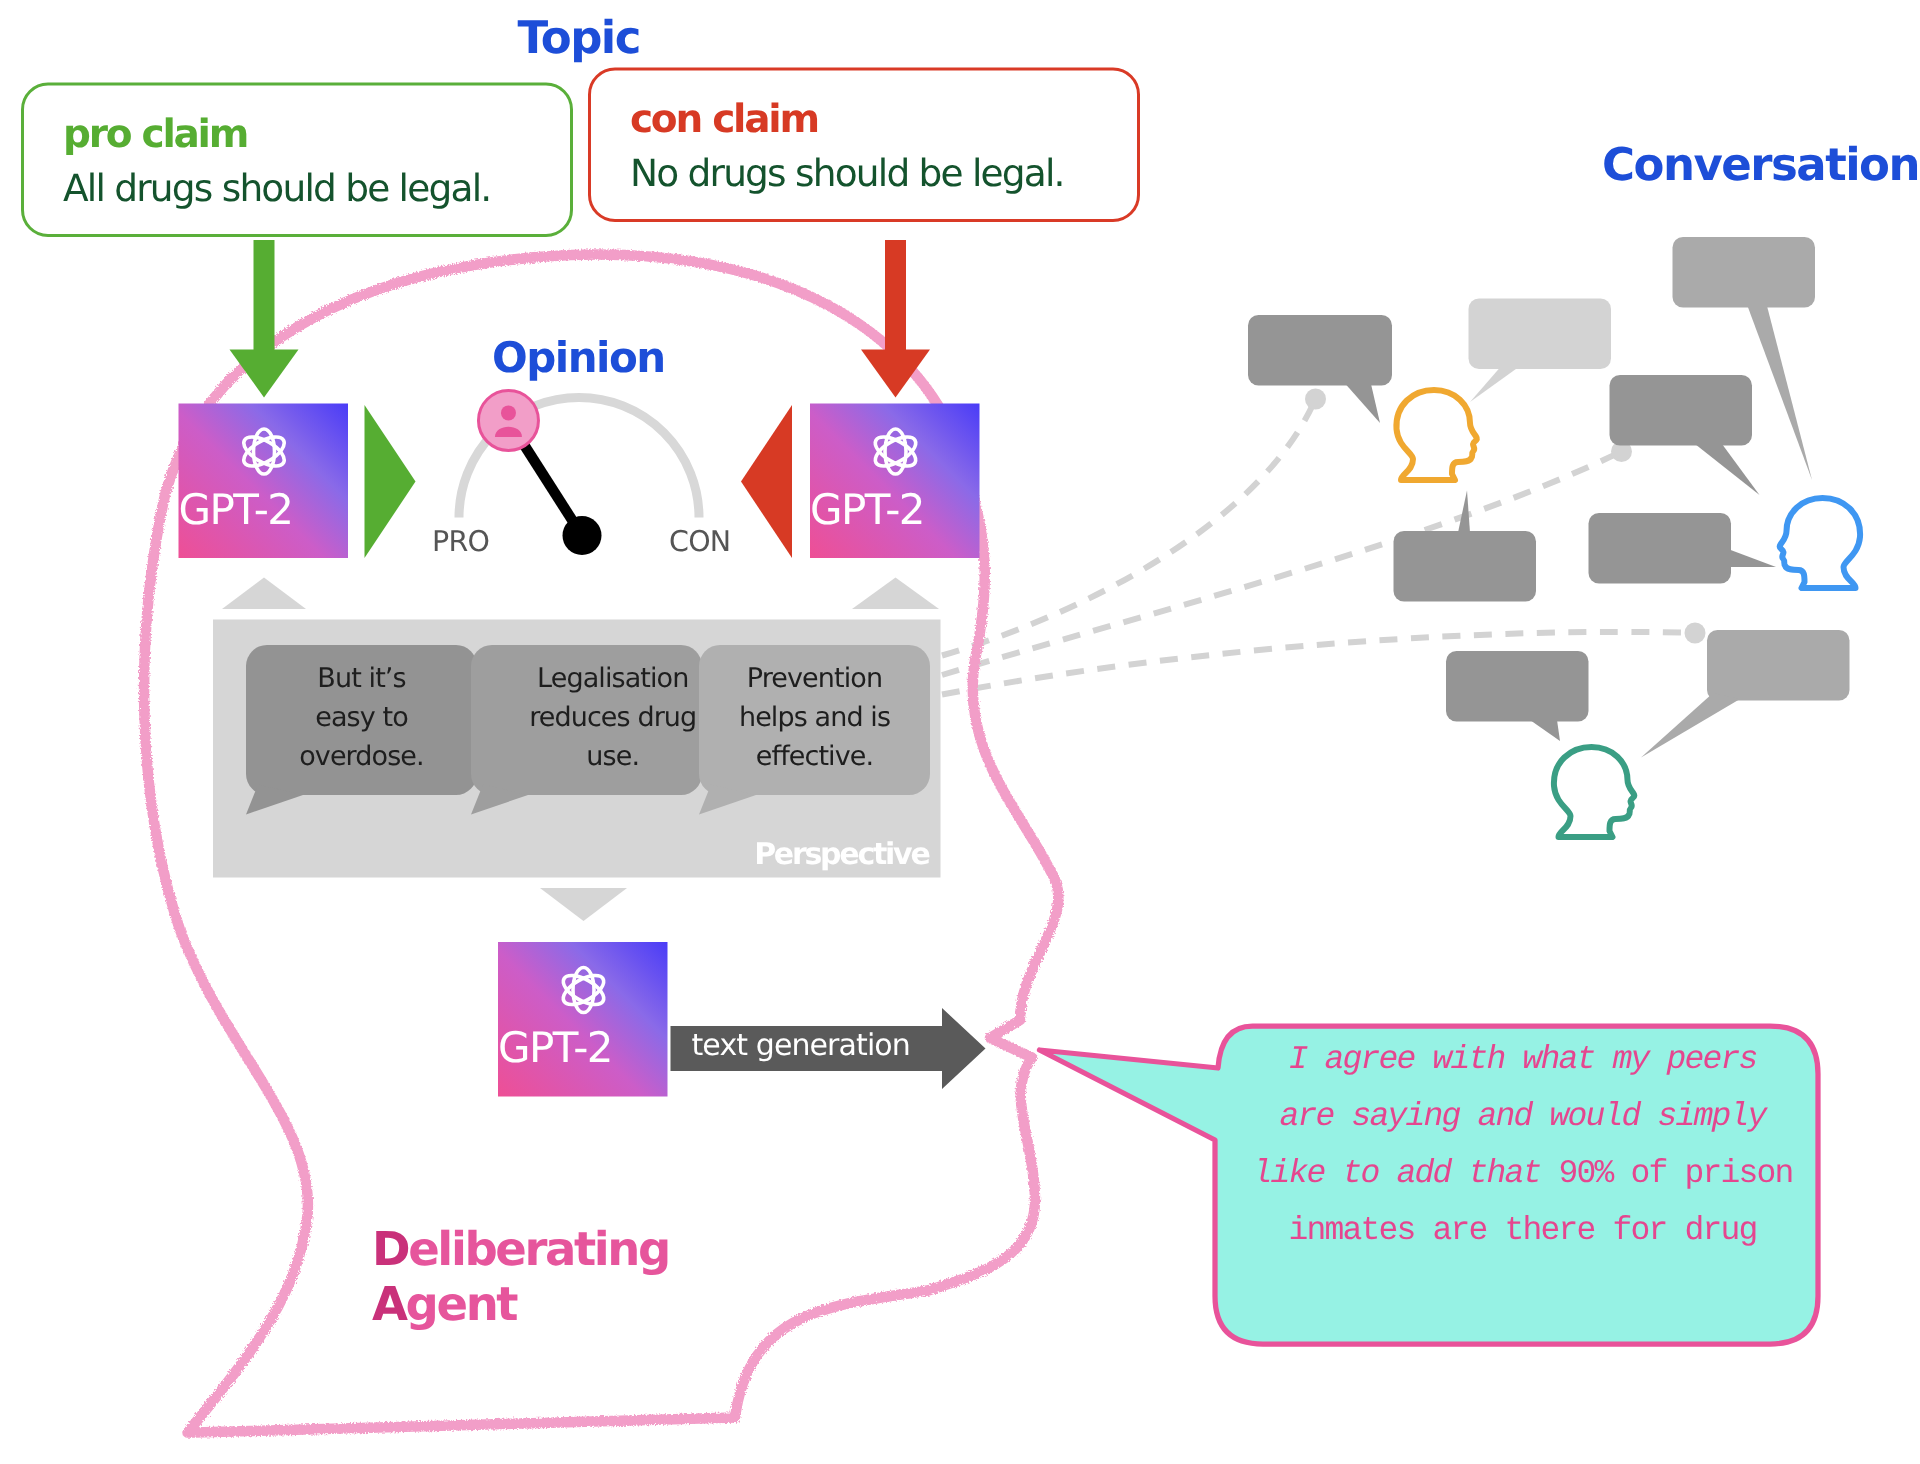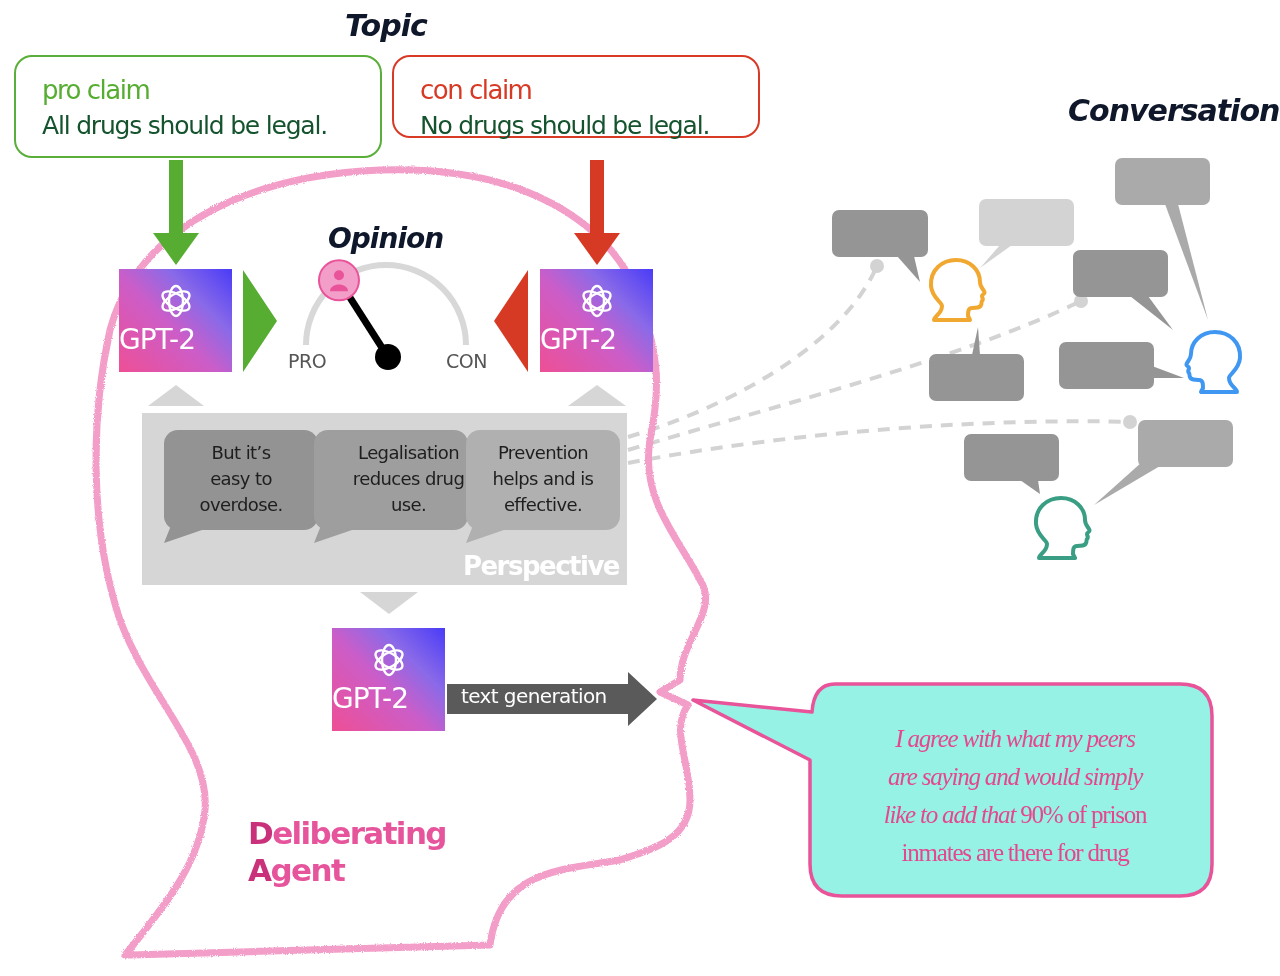--- a/index.html
+++ b/index.html
@@ -2,30 +2,30 @@
 <html><head>
 <meta charset="utf-8">
 <style>
   html, body { margin: 0; padding: 0; background: #ffffff; }
   body { width: 1280px; height: 976px; position: relative; overflow: hidden;
          font-family: "Liberation Sans", "DejaVu Sans", sans-serif; }
   .abs { position: absolute; }
   svg.stage { position: absolute; left: 0; top: 0; }
 
   .section-title { position: absolute; font-family: "DejaVu Sans", sans-serif; font-weight: bold;
-                   color: #0f172a; letter-spacing: -1px; font-style: italic; }
+                   color: #1d4ed8; letter-spacing: -1px; }
   #topic-title { left: 345px; top: 8px; font-size: 30px; }
   #opinion-title { left: 328px; top: 222px; font-size: 28px; }
   #conversation-title { left: 1068px; top: 93px; font-size: 30px; }
 
   .claim-box { position: absolute; background: #fff; border-radius: 18px; box-sizing: border-box;
                padding: 16px 0 0 26px; }
   #pro-claim { left: 14px; top: 55px; width: 368px; height: 103px; border: 2.5px solid #5aaf3a; }
-  #con-claim { left: 392px; top: 55px; width: 368px; height: 83px; border: 2.5px solid #d93a26; }
-  .claim-label { font-family: "DejaVu Sans", sans-serif; font-weight: normal; font-size: 26px;
+  #con-claim { left: 392px; top: 45px; width: 368px; height: 103px; border: 2.5px solid #d93a26; }
+  .claim-label { font-family: "DejaVu Sans", sans-serif; font-weight: bold; font-size: 26px;
                  letter-spacing: -1.5px; display: block; line-height: 34px; }
   #pro-claim .claim-label { color: #56ad32; }
   #con-claim .claim-label { color: #d73a24; }
   .claim-text { font-family: "DejaVu Sans", sans-serif; font-size: 25px; color: #14532d;
                 letter-spacing: -1.2px; display: block; line-height: 38px; }
 
   .gpt-box { position: absolute; width: 113px; height: 103px;
              background: linear-gradient(45deg, #ee4f95 0%, #cc5dc8 45%, #8a6ae8 70%, #4a3cf7 100%);
              color: #fff; text-align: left; box-sizing: border-box; }
   .gpt-box .logo { display: block; margin: 12px auto 0 auto; width: 40px; height: 40px; }
@@ -42,31 +42,31 @@
 
   #perspective-panel { position: absolute; left: 142px; top: 413px; width: 485px; height: 172px; background: #d6d6d6; }
   .persp-bubble { position: absolute; top: 17px; width: 154px; height: 100px; border-radius: 14px;
                   text-align: center; font-family: "DejaVu Sans", sans-serif; font-size: 18px;
                   line-height: 26px; color: #1e1e1e; box-sizing: border-box; padding-top: 10px;
                   letter-spacing: -0.6px; }
   #persp-0 { left: 22px; background: #939393; }
   #persp-1 { left: 172px; background: #9e9e9e; padding-left: 35px; }
   #persp-2 { left: 324px; background: #b0b0b0; }
   #persp-label { position: absolute; right: 8px; bottom: 4px; font-family: "DejaVu Sans", sans-serif;
-                 font-weight: bold; font-size: 26px; color: #ffffff; letter-spacing: -1.5px; }
+                 font-weight: bold; font-size: 20px; color: #ffffff; letter-spacing: -1.5px; }
   #text-gen-label { position: absolute; left: 461px; top: 684px; font-family: "DejaVu Sans", sans-serif;
                     font-size: 20px; color: #fff; letter-spacing: -0.6px; }
 
   #agent-label { position: absolute; left: 248px; top: 815px; font-family: "DejaVu Sans", sans-serif;
                  font-weight: bold; font-size: 31px; line-height: 37px; color: #e6559c; letter-spacing: -1.6px; }
   #agent-label span { display: block; }
   #agent-label span::first-letter { color: #c9317a; }
 
-  #speech-bubble-text { position: absolute; left: 822px; top: 720px; width: 386px; text-align: center;
-                        font-family: Liberation Serif, serif; font-size: 25px; line-height: 38px;
+  #speech-bubble-text { position: absolute; left: 822px; top: 688px; width: 386px; text-align: center;
+                        font-family: Liberation Mono, monospace; font-size: 22px; line-height: 38px;
                         color: #e5468f; letter-spacing: -1.2px; }
   #speech-bubble-text .it { font-style: italic; }
 </style>
 </head>
 <body>
 
 <svg class="stage" width="1280" height="976" viewBox="0 0 1280 976">
   <defs>
     <filter id="rough" x="-5%" y="-5%" width="110%" height="110%">
       <feTurbulence type="fractalNoise" baseFrequency="0.9" numOctaves="2" result="n"></feTurbulence>

